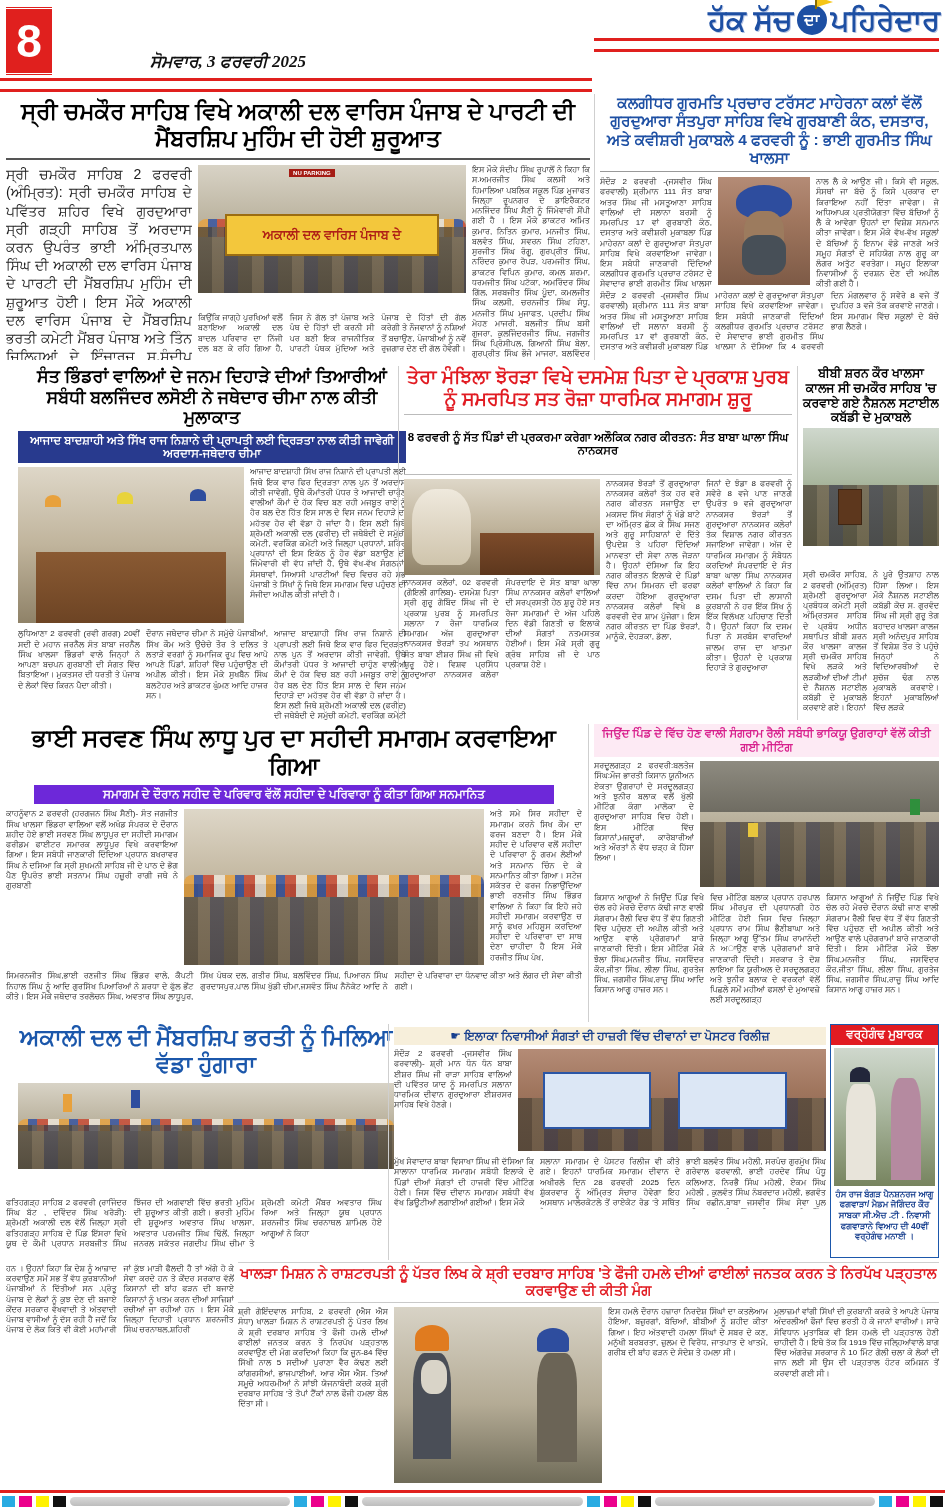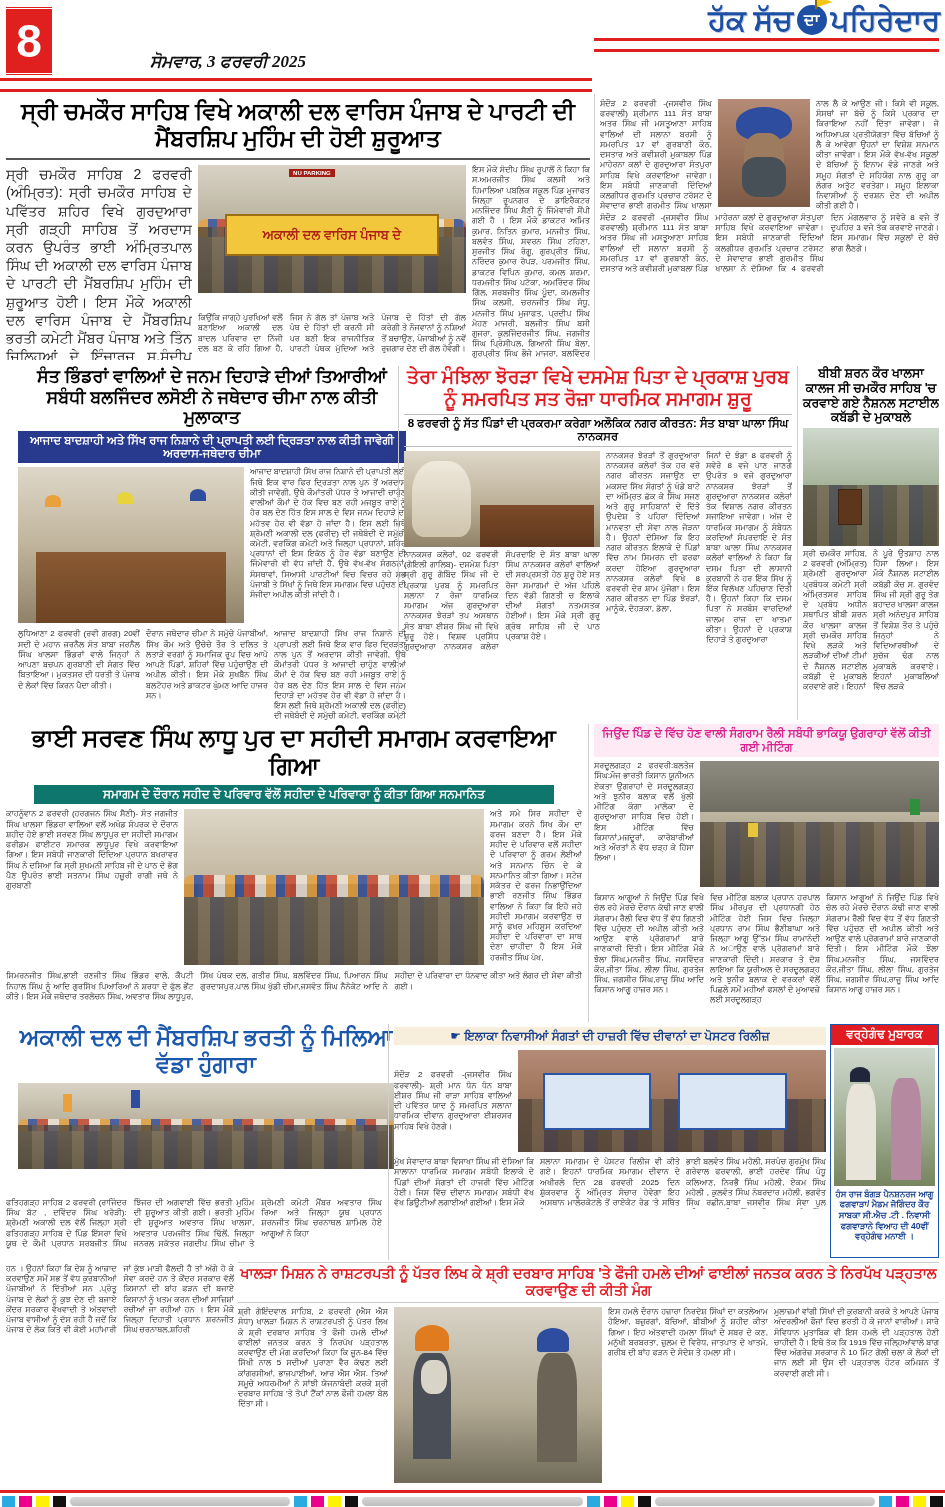--- a/index.html
+++ b/index.html
@@ -96,20 +96,21 @@
           <div class="banner">ਅਕਾਲੀ ਦਲ ਵਾਰਿਸ ਪੰਜਾਬ ਦੇ</div>
         </div>
         <div class="body-txt tiny cols3" style="margin-top:20px;height:62px;overflow:hidden;">ਕਿਉਂਕਿ ਜਾਗ੍ਹੇ ਪੁਰਖਿਆਂ ਵਲੋਂ ਬਣਾਇਆ ਅਕਾਲੀ ਦਲ ਬਾਦਲ ਪਰਿਵਾਰ ਦਾ ਨਿੱਜੀ ਦਲ ਬਣ ਕੇ ਰਹਿ ਗਿਆ ਹੈ, ਜਿਸ ਨੇ ਗੱਲ ਤਾਂ ਪੰਜਾਬ ਅਤੇ ਪੰਥ ਦੇ ਹਿੱਤਾਂ ਦੀ ਕਰਨੀ ਸੀ ਪਰ ਬਣੀ ਇਕ ਰਾਜਨੀਤਿਕ ਪਾਰਟੀ ਪੰਥਕ ਮੁੱਦਿਆ ਅਤੇ ਪੰਜਾਬ ਦੇ ਹਿੱਤਾਂ ਦੀ ਗੱਲ ਕਰੇਗੀ ਤੇ ਨੌਜਵਾਨਾਂ ਨੂੰ ਨਸ਼ਿਆਂ ਤੋਂ ਬਚਾਉਣ, ਪੰਜਾਬੀਆਂ ਨੂੰ ਨਵੇਂ ਰੁਜ਼ਗਾਰ ਦੇਣ ਦੀ ਗੱਲ ਹੋਵੇਗੀ।</div>
       </div>
       <div class="body-txt tiny" style="flex:1 1 auto;overflow:hidden;">ਇਸ ਮੌਕੇ ਸੰਦੀਪ ਸਿੰਘ ਰੂਪਾਲੋਂ ਨੇ ਕਿਹਾ ਕਿ ਸ.ਅਮਰਜੀਤ ਸਿੰਘ ਕਲਸੀ ਅਤੇ ਹਿਮਾਲਿਆ ਪਬਲਿਕ ਸਕੂਲ ਪਿੰਡ ਮੁਜਾਫਤ ਜਿਲ੍ਹਾ ਰੂਪਨਗਰ ਦੇ ਡਾਇਰੈਕਟਰ ਮਨਜਿੰਦਰ ਸਿੰਘ ਸੈਣੀ ਨੂੰ ਜਿੰਮੇਵਾਰੀ ਸੌਂਪੀ ਗਈ ਹੈ । ਇਸ ਮੌਕੇ ਡਾਕਟਰ ਅਮਿਤ ਕੁਮਾਰ, ਨਿਤਿਨ ਕੁਮਾਰ, ਮਨਜੀਤ ਸਿੰਘ, ਬਲਵੰਤ ਸਿੰਘ, ਸਵਰਨ ਸਿੰਘ ਟਹਿਣਾ, ਸੁਰਜੀਤ ਸਿੰਘ ਰੰਗੂ, ਗੁਰਪ੍ਰੀਤ ਸਿੰਘ, ਨਰਿੰਦਰ ਕੁਮਾਰ ਰੋਪੜ, ਪਰਮਜੀਤ ਸਿੰਘ, ਡਾਕਟਰ ਵਿਪਿਨ ਕੁਮਾਰ, ਕਮਲ ਸ਼ਰਮਾ, ਧਰਮਜੀਤ ਸਿੰਘ ਪਟੱਕਾ, ਅਮਰਿੰਦਰ ਸਿੰਘ ਗਿੱਲ, ਸਰਬਜੀਤ ਸਿੰਘ ਪੂੰਦਾ, ਕਮਲਜੀਤ ਸਿੰਘ ਕਲਸੀ, ਚਰਨਜੀਤ ਸਿੰਘ ਸੰਧੂ, ਮਨਜੀਤ ਸਿੰਘ ਮੁਜਾਫਤ, ਪ੍ਰਦੀਪ ਸਿੰਘ ਮੋਹਣ ਮਾਜਰੀ, ਬਲਜੀਤ ਸਿੰਘ ਬਸੀ ਗੁਜਰਾ, ਕੁਲਜਿੰਦਰਜੀਤ ਸਿੰਘ, ਜਗਜੀਤ ਸਿੰਘ ਪ੍ਰਿੰਸੀਪਲ, ਗਿਆਨੀ ਸਿੰਘ ਬੇਲਾ, ਗੁਰਪ੍ਰੀਤ ਸਿੰਘ ਭੌਜੇ ਮਾਜਰਾ, ਬਲਵਿੰਦਰ ਸਿੰਘ ਘੂਰ ਮਾਜਰਾ, ਸੁਖਵੀਰ ਸਿੰਘ ਫੌਜੀ, ਸਤਬਜੀਤ ਸਿੰਘ ਪ੍ਰਧਾਨ ਸਮਰਾਣਾ, ਗੁਰਿੰਦਰ ਪਾਲ ਸਿੰਘ, ਡਾਕਟਰ ਹਰਜਿੰਦਰ ਸਿੰਘ ਮਹਿਤਾ ਆਦਿ ਹਾਜ਼ਰ ਸਨ</div>
     </div>
 
   </div>
 
   <div class="art vline" style="left:594px;top:94px;width:345px;height:266px;padding-left:5px;">
+    <div class="hl" style="font-size:15.5px;color:#1d4fa3;border-bottom:1px solid #999;padding-bottom:4px;">ਕਲਗੀਧਰ ਗੁਰਮਤਿ ਪ੍ਰਚਾਰ ਟਰੱਸਟ ਮਾਹੇਰਨਾ ਕਲਾਂ ਵੱਲੋਂ ਗੁਰਦੁਆਰਾ ਸੰਤਪੁਰਾ ਸਾਹਿਬ ਵਿਖੇ ਗੁਰਬਾਣੀ ਕੰਠ, ਦਸਤਾਰ, ਅਤੇ ਕਵੀਸ਼ਰੀ ਮੁਕਾਬਲੇ 4 ਫਰਵਰੀ ਨੂੰ : ਭਾਈ ਗੁਰਮੀਤ ਸਿੰਘ ਖਾਲਸਾ</div>
     <div class="row" style="margin-top:5px;height:110px;">
       <div class="body-txt tiny" style="width:112px;flex:0 0 auto;overflow:hidden;">ਸੰਦੌੜ 2 ਫਰਵਰੀ -(ਜਸਵੀਰ ਸਿੰਘ ਫਰਵਾਲੀ) ਸ਼੍ਰੀਮਾਨ 111 ਸੰਤ ਬਾਬਾ ਅਤਰ ਸਿੰਘ ਜੀ ਮਸਤੂਆਣਾ ਸਾਹਿਬ ਵਾਲਿਆਂ ਦੀ ਸਲਾਨਾ ਬਰਸੀ ਨੂੰ ਸਮਰਪਿਤ 17 ਵਾਂ ਗੁਰਬਾਣੀ ਕੰਠ, ਦਸਤਾਰ ਅਤੇ ਕਵੀਸ਼ਰੀ ਮੁਕਾਬਲਾ ਪਿੰਡ ਮਾਹੇਰਨਾ ਕਲਾਂ ਦੇ ਗੁਰਦੁਆਰਾ ਸੰਤਪੁਰਾ ਸਾਹਿਬ ਵਿਖੇ ਕਰਵਾਇਆ ਜਾਵੇਗਾ। ਇਸ ਸਬੰਧੀ ਜਾਣਕਾਰੀ ਦਿੰਦਿਆਂ ਕਲਗੀਧਰ ਗੁਰਮਤਿ ਪ੍ਰਚਾਰ ਟਰੱਸਟ ਦੇ ਸੇਵਾਦਾਰ ਭਾਈ ਗੁਰਮੀਤ ਸਿੰਘ ਖਾਲਸਾ ਨੇ ਦੱਸਿਆ ਕਿ 4 ਫਰਵਰੀ ਦਿਨ ਮੰਗਲਵਾਰ ਨੂੰ ਸਵੇਰੇ 8 ਵਜੇ ਤੋਂ ਦੁਪਹਿਰ 3 ਵਜੇ ਤੱਕ ਕਰਵਾਏ ਜਾਣਗੇ। ਇਸ ਸਮਾਗਮ ਵਿੱਚ ਸਕੂਲਾਂ ਦੇ ਬੱਚੇ ਭਾਗ ਲੈਣਗੇ।</div>
       <div class="photo wall" style="width:92px;height:108px;flex:0 0 auto;">
         <div style="position:absolute;left:18px;top:8px;width:56px;height:34px;border-radius:50% 50% 42% 42%;background:#2e4d9e;"></div>
         <div style="position:absolute;left:26px;top:34px;width:40px;height:48px;border-radius:40% 40% 30% 30%;background:#9c7b5e;"></div>
         <div style="position:absolute;left:24px;top:58px;width:44px;height:40px;border-radius:35%;background:#474f57;"></div>
       </div>
       <div class="body-txt tiny" style="flex:1 1 auto;overflow:hidden;">ਨਾਲ ਲੈ ਕੇ ਆਉਣ ਜੀ। ਕਿਸੇ ਵੀ ਸਕੂਲ, ਸੰਸਥਾਂ ਜਾ ਬੱਚੇ ਨੂੰ ਕਿਸੇ ਪ੍ਰਕਾਰ ਦਾ ਕਿਰਾਇਆ ਨਹੀਂ ਦਿੱਤਾ ਜਾਵੇਗਾ। ਜੋ ਅਧਿਆਪਕ ਪ੍ਰਤੀਯੋਗਤਾ ਵਿੱਚ ਬੱਚਿਆਂ ਨੂੰ ਲੈ ਕੇ ਆਵੇਗਾ ਉਹਨਾਂ ਦਾ ਵਿਸ਼ੇਸ਼ ਸਨਮਾਨ ਕੀਤਾ ਜਾਵੇਗਾ। ਇਸ ਮੌਕੇ ਵੱਖ-ਵੱਖ ਸਕੂਲਾਂ ਦੇ ਬੱਚਿਆਂ ਨੂੰ ਇਨਾਮ ਵੰਡੇ ਜਾਣਗੇ ਅਤੇ ਸਮੂਹ ਸੰਗਤਾਂ ਦੇ ਸਹਿਯੋਗ ਨਾਲ ਗੁਰੂ ਕਾ ਲੰਗਰ ਅਤੁੱਟ ਵਰਤੇਗਾ। ਸਮੂਹ ਇਲਾਕਾ ਨਿਵਾਸੀਆਂ ਨੂੰ ਦਰਸ਼ਨ ਦੇਣ ਦੀ ਅਪੀਲ ਕੀਤੀ ਗਈ ਹੈ।</div>
     </div>
     <div class="body-txt tiny cols3" style="margin-top:4px;height:128px;overflow:hidden;">ਸੰਦੌੜ 2 ਫਰਵਰੀ -(ਜਸਵੀਰ ਸਿੰਘ ਫਰਵਾਲੀ) ਸ਼੍ਰੀਮਾਨ 111 ਸੰਤ ਬਾਬਾ ਅਤਰ ਸਿੰਘ ਜੀ ਮਸਤੂਆਣਾ ਸਾਹਿਬ ਵਾਲਿਆਂ ਦੀ ਸਲਾਨਾ ਬਰਸੀ ਨੂੰ ਸਮਰਪਿਤ 17 ਵਾਂ ਗੁਰਬਾਣੀ ਕੰਠ, ਦਸਤਾਰ ਅਤੇ ਕਵੀਸ਼ਰੀ ਮੁਕਾਬਲਾ ਪਿੰਡ ਮਾਹੇਰਨਾ ਕਲਾਂ ਦੇ ਗੁਰਦੁਆਰਾ ਸੰਤਪੁਰਾ ਸਾਹਿਬ ਵਿਖੇ ਕਰਵਾਇਆ ਜਾਵੇਗਾ। ਇਸ ਸਬੰਧੀ ਜਾਣਕਾਰੀ ਦਿੰਦਿਆਂ ਕਲਗੀਧਰ ਗੁਰਮਤਿ ਪ੍ਰਚਾਰ ਟਰੱਸਟ ਦੇ ਸੇਵਾਦਾਰ ਭਾਈ ਗੁਰਮੀਤ ਸਿੰਘ ਖਾਲਸਾ ਨੇ ਦੱਸਿਆ ਕਿ 4 ਫਰਵਰੀ ਦਿਨ ਮੰਗਲਵਾਰ ਨੂੰ ਸਵੇਰੇ 8 ਵਜੇ ਤੋਂ ਦੁਪਹਿਰ 3 ਵਜੇ ਤੱਕ ਕਰਵਾਏ ਜਾਣਗੇ। ਇਸ ਸਮਾਗਮ ਵਿੱਚ ਸਕੂਲਾਂ ਦੇ ਬੱਚੇ ਭਾਗ ਲੈਣਗੇ।</div>
@@ -129,49 +130,49 @@
     </div>
     <div class="row" style="margin-top:4px;height:120px;">
       <div class="body-txt tiny" style="width:122px;flex:0 0 auto;overflow:hidden;">ਲੁਧਿਆਣਾ 2 ਫਰਵਰੀ (ਰਵੀ ਗਰਗ) 20ਵੀਂ ਸਦੀ ਦੇ ਮਹਾਨ ਜਰਨੈਲ ਸੰਤ ਬਾਬਾ ਜਰਨੈਲ ਸਿੰਘ ਖਾਲਸਾ ਭਿੰਡਰਾਂ ਵਾਲੇ ਜਿਨ੍ਹਾਂ ਨੇ ਆਪਣਾ ਬਚਪਨ ਗੁਰਬਾਣੀ ਦੀ ਸੰਗਤ ਵਿੱਚ ਬਿਤਾਇਆ। ਮੁਕਤਸਰ ਦੀ ਧਰਤੀ ਤੇ ਪੰਜਾਬ ਦੇ ਲੋਕਾਂ ਵਿੱਚ ਕਿਰਨ ਪੈਦਾ ਕੀਤੀ।</div>
       <div class="body-txt tiny" style="width:122px;flex:0 0 auto;overflow:hidden;">ਦੌਰਾਨ ਜਥੇਦਾਰ ਚੀਮਾ ਨੇ ਸਮੁੱਚੇ ਪੰਜਾਬੀਆਂ, ਸਿੱਖ ਕੌਮ ਅਤੇ ਉਚੇਚੇ ਤੌਰ ਤੇ ਦਲਿਤ ਤੇ ਲਤਾੜੇ ਵਰਗਾਂ ਨੂੰ ਸਮਾਜਿਕ ਰੂਪ ਵਿਚ ਆਪੋ ਆਪਣੇ ਪਿੰਡਾਂ, ਸ਼ਹਿਰਾਂ ਵਿੱਚ ਪਹੁੰਚਾਉਣ ਦੀ ਅਪੀਲ ਕੀਤੀ। ਇਸ ਮੌਕੇ ਸੁਖਬੈਨ ਸਿੰਘ ਬਲਟੋਹਰ ਅਤੇ ਡਾਕਟਰ ਘੁੰਮਣ ਆਦਿ ਹਾਜਰ ਸਨ।</div>
       <div class="body-txt tiny" style="flex:1 1 auto;overflow:hidden;">ਆਜਾਦ ਬਾਦਸ਼ਾਹੀ ਸਿੱਖ ਰਾਜ ਨਿਸ਼ਾਨੇ ਦੀ ਪ੍ਰਾਪਤੀ ਲਈ ਜਿਥੇ ਇਕ ਵਾਰ ਫਿਰ ਦ੍ਰਿੜਤਾ ਨਾਲ ਪੁਨ ਤੋਂ ਅਰਦਾਸ ਕੀਤੀ ਜਾਵੇਗੀ, ਉਥੇ ਕੌਮਾਂਤਰੀ ਪੱਧਰ ਤੇ ਆਜਾਦੀ ਚਾਹੁੰਣ ਵਾਲੀਆਂ ਕੌਮਾਂ ਦੇ ਹੱਕ ਵਿਚ ਬਣ ਰਹੀ ਮਜਬੂਤ ਰਾਏ ਨੂੰ ਹੋਰ ਬਲ ਦੇਣ ਹਿੱਤ ਇਸ ਸਾਲ ਦੇ ਵਿਸ ਜਨਮ ਦਿਹਾੜੇ ਦਾ ਮਹੱਤਵ ਹੋਰ ਵੀ ਵੱਡਾ ਹੋ ਜਾਂਦਾ ਹੈ। ਇਸ ਲਈ ਜਿਥੇ ਸ਼੍ਰੋਮਣੀ ਅਕਾਲੀ ਦਲ (ਫਰੀਦ) ਦੀ ਜਥੇਬੰਦੀ ਦੇ ਸਮੁੱਚੀ ਕਮੇਟੀ, ਵਰਕਿੰਗ ਕਮੇਟੀ ਅਤੇ ਜਿਲ੍ਹਾ ਪ੍ਰਧਾਨਾਂ, ਸ਼ਹਿਰ ਪ੍ਰਧਾਨਾਂ ਦੀ ਇਸ ਇਕੱਠ ਨੂੰ ਹੋਰ ਵੱਡਾ ਬਣਾਉਣ ਦੀ ਜਿੰਮੇਵਾਰੀ ਵੀ ਵੱਧ ਜਾਂਦੀ ਹੈ, ਉਥੇ ਵੱਖ-ਵੱਖ ਸੰਗਠਨਾਂ, ਸੰਸਥਾਵਾਂ, ਸਿਆਸੀ ਪਾਰਟੀਆਂ ਵਿਚ ਵਿਚਰ ਰਹੇ ਸਭ ਪੰਜਾਬੀ ਤੇ ਸਿੱਖਾਂ ਨੂੰ ਜਿਥੇ ਇਸ ਸਮਾਗਮ ਵਿਚ ਪਹੁੰਚਣ ਦੀ ਸੰਜੀਦਾ ਅਪੀਲ ਕੀਤੀ ਜਾਂਦੀ ਹੈ।</div>
     </div>
   </div>
 
   <div class="art vline" style="left:398px;top:366px;width:394px;height:354px;padding-left:5px;">
     <div class="hl" style="font-size:19px;color:#e11b22;">ਤੇਰਾ ਮੰਝਿਲਾ ਝੋਰੜਾ ਵਿਖੇ ਦਸਮੇਸ਼ ਪਿਤਾ ਦੇ ਪ੍ਰਕਾਸ਼ ਪੁਰਬ ਨੂੰ ਸਮਰਪਿਤ ਸਤ ਰੋਜ਼ਾ ਧਾਰਮਿਕ ਸਮਾਗਮ ਸ਼ੁਰੂ</div>
-    <div class="hl" style="font-size:11.5px;margin-top:3px;border-top:1px solid #bbb;border-bottom:1px solid #bbb;padding:2px 0;">8 ਫਰਵਰੀ ਨੂੰ ਸੱਤ ਪਿੰਡਾਂ ਦੀ ਪ੍ਰਕਰਮਾ ਕਰੇਗਾ ਅਲੌਕਿਕ ਨਗਰ ਕੀਰਤਨ: ਸੰਤ ਬਾਬਾ ਘਾਲਾ ਸਿੰਘ ਨਾਨਕਸਰ</div>
+    <div class="hl" style="font-size:11.5px;margin-top:3px;border-top:1px solid #bbb;border-bottom:1px solid #bbb;padding:16px 0;">8 ਫਰਵਰੀ ਨੂੰ ਸੱਤ ਪਿੰਡਾਂ ਦੀ ਪ੍ਰਕਰਮਾ ਕਰੇਗਾ ਅਲੌਕਿਕ ਨਗਰ ਕੀਰਤਨ: ਸੰਤ ਬਾਬਾ ਘਾਲਾ ਸਿੰਘ ਨਾਨਕਸਰ</div>
     <div class="row" style="margin-top:4px;height:256px;">
       <div style="width:196px;flex:0 0 auto;">
         <div class="photo indoor" style="height:96px;">
           <div style="position:absolute;left:4%;top:10%;width:30%;height:80%;border-radius:40% 40% 20% 20%;background:linear-gradient(180deg,#efe9dd,#cfc4ac);"></div>
           <div style="position:absolute;right:3%;bottom:0;width:58%;height:44%;background:linear-gradient(180deg,#7d4b2a,#5d371d);"></div>
         </div>
         <div class="body-txt tiny cols2" style="margin-top:3px;height:152px;overflow:hidden;">ਨਾਨਕਸਰ ਕਲੇਰਾਂ, 02 ਫਰਵਰੀ (ਗੋਇਲੀ ਗਾਲਿਬ)- ਦਸਮੇਸ਼ ਪਿਤਾ ਸ੍ਰੀ ਗੁਰੂ ਗੋਬਿੰਦ ਸਿੰਘ ਜੀ ਦੇ ਪ੍ਰਕਾਸ਼ ਪੁਰਬ ਨੂੰ ਸਮਰਪਿਤ ਸਲਾਨਾ 7 ਰੋਜਾ ਧਾਰਮਿਕ ਸਮਾਗਮ ਅੱਜ ਗੁਰਦੁਆਰਾ ਨਾਨਕਸਰ ਝੋਰੜਾਂ ਤਪ ਅਸਥਾਨ ਸੰਤ ਬਾਬਾ ਈਸ਼ਰ ਸਿੰਘ ਜੀ ਵਿਖੇ ਸ਼ੁਰੂ ਹੋਏ। ਵਿਸ਼ਵ ਪ੍ਰਸਿੱਧ ਗੁਰਦੁਆਰਾ ਨਾਨਕਸਰ ਕਲੇਰਾ ਸੰਪਰਦਾਇ ਦੇ ਸੰਤ ਬਾਬਾ ਘਾਲਾ ਸਿੰਘ ਨਾਨਕਸਰ ਕਲੇਰਾਂ ਵਾਲਿਆਂ ਦੀ ਸਰਪ੍ਰਸਤੀ ਹੇਠ ਸ਼ੁਰੂ ਹੋਏ ਸਤ ਰੋਜਾ ਸਮਾਗਮਾਂ ਦੇ ਅੱਜ ਪਹਿਲੇ ਦਿਨ ਵੱਡੀ ਗਿਣਤੀ ਚ ਇਲਾਕੇ ਦੀਆਂ ਸੰਗਤਾਂ ਨਤਮਸਤਕ ਹੋਈਆਂ। ਇਸ ਮੌਕੇ ਸ੍ਰੀ ਗੁਰੂ ਗ੍ਰੰਥ ਸਾਹਿਬ ਜੀ ਦੇ ਪਾਠ ਪ੍ਰਕਾਸ਼ ਹੋਏ।</div>
       </div>
       <div class="body-txt tiny" style="width:94px;flex:0 0 auto;overflow:hidden;">ਨਾਨਕਸਰ ਝੋਰੜਾਂ ਤੋਂ ਗੁਰਦੁਆਰਾ ਨਾਨਕਸਰ ਕਲੇਰਾਂ ਤੱਕ ਹਰ ਵਰੇ ਨਗਰ ਕੀਰਤਨ ਸਜਾਉਣ ਦਾ ਮਕਸਦ ਸਿੱਖ ਸੰਗਤਾਂ ਨੂੰ ਖੰਡੇ ਬਾਟੇ ਦਾ ਅੰਮ੍ਰਿਤ ਛੱਕ ਕੇ ਸਿੰਘ ਸਜਣ ਅਤੇ ਗੁਰੂ ਸਾਹਿਬਾਨਾਂ ਦੇ ਦਿੱਤੇ ਉਪਦੇਸ਼ ਤੇ ਪਹਿਰਾ ਦਿੰਦਿਆਂ ਮਾਨਵਤਾ ਦੀ ਸੇਵਾ ਨਾਲ ਜੋੜਨਾ ਹੈ। ਉਹਨਾਂ ਦੱਸਿਆ ਕਿ ਇਹ ਨਗਰ ਕੀਰਤਨ ਇਲਾਕੇ ਦੇ ਪਿੰਡਾਂ ਵਿੱਚ ਨਾਮ ਸਿਮਰਨ ਦੀ ਫਰਫਾ ਕਰਦਾ ਹੋਇਆ ਗੁਰਦੁਆਰਾ ਨਾਨਕਸਰ ਕਲੇਰਾਂ ਵਿਖੇ 8 ਫਰਵਰੀ ਦੇਰ ਸ਼ਾਮ ਪੁੱਜੇਗਾ। ਇਸ ਨਗਰ ਕੀਰਤਨ ਦਾ ਪਿੰਡ ਝੋਰੜਾਂ, ਮਾਨੂੰਕੇ, ਦੋਹੜਕਾ, ਡੱਲਾ,</div>
       <div class="body-txt tiny" style="flex:1 1 auto;overflow:hidden;">ਜਿਨਾਂ ਦੇ ਝੰਡਾ 8 ਫਰਵਰੀ ਨੂੰ ਸਵੇਰੇ 8 ਵਜੇ ਪਾਣ ਜਾਣਗੇ ਉਪਰੰਤ 9 ਵਜੇ ਗੁਰਦੁਆਰਾ ਨਾਨਕਸਰ ਝੋਰੜਾਂ ਤੋਂ ਗੁਰਦੁਆਰਾ ਨਾਨਕਸਰ ਕਲੇਰਾਂ ਤੱਕ ਵਿਸ਼ਾਲ ਨਗਰ ਕੀਰਤਨ ਸਜਾਇਆ ਜਾਵੇਗਾ। ਅੱਜ ਦੇ ਧਾਰਮਿਕ ਸਮਾਗਮ ਨੂੰ ਸੰਬੋਧਨ ਕਰਦਿਆਂ ਸੰਪਰਦਾਇ ਦੇ ਸੰਤ ਬਾਬਾ ਘਾਲਾ ਸਿੰਘ ਨਾਨਕਸਰ ਕਲੇਰਾਂ ਵਾਲਿਆਂ ਨੇ ਕਿਹਾ ਕਿ ਦਸਮ ਪਿਤਾ ਦੀ ਲਾਸਾਨੀ ਕੁਰਬਾਨੀ ਨੇ ਹਰ ਇੱਕ ਸਿੱਖ ਨੂੰ ਇੱਕ ਵਿਲੱਖਣ ਪਹਿਚਾਣ ਦਿੱਤੀ ਹੈ। ਉਹਨਾਂ ਕਿਹਾ ਕਿ ਦਸਮ ਪਿਤਾ ਨੇ ਸਰਬੰਸ ਵਾਰਦਿਆਂ ਜਾਲਮ ਰਾਜ ਦਾ ਖਾਤਮਾ ਕੀਤਾ। ਉਹਨਾਂ ਦੇ ਪ੍ਰਕਾਸ਼ ਦਿਹਾੜੇ ਤੇ ਗੁਰਦੁਆਰਾ</div>
     </div>
   </div>
 
   <div class="art vline" style="left:797px;top:366px;width:142px;height:354px;padding-left:5px;">
     <div class="hl" style="font-size:12.5px;">ਬੀਬੀ ਸ਼ਰਨ ਕੌਰ ਖਾਲਸਾ ਕਾਲਜ ਸੀ ਚਮਕੌਰ ਸਾਹਿਬ 'ਚ ਕਰਵਾਏ ਗਏ ਨੈਸ਼ਨਲ ਸਟਾਈਲ ਕਬੱਡੀ ਦੇ ਮੁਕਾਬਲੇ</div>
     <div class="photo outdoor" style="height:118px;margin-top:3px;">
       <div class="crowd"></div>
       <div style="position:absolute;left:26%;bottom:18%;width:22px;height:34px;background:#5d371d;border:1px solid #3e2512;"></div>
     </div>
-    <div class="row" style="margin-top:3px;height:168px;">
+    <div class="row" style="margin-top:12px;height:168px;align-items:center;">
       <div class="body-txt tiny" style="width:64px;flex:0 0 auto;overflow:hidden;">ਸ੍ਰੀ ਚਮਕੌਰ ਸਾਹਿਬ, 2 ਫਰਵਰੀ (ਅੰਮ੍ਰਿਤ) ਸ਼੍ਰੋਮਣੀ ਗੁਰਦੁਆਰਾ ਪ੍ਰਬੰਧਕ ਕਮੇਟੀ ਸ੍ਰੀ ਅੰਮ੍ਰਿਤਸਰ ਸਾਹਿਬ ਦੇ ਪ੍ਰਬੰਧ ਅਧੀਨ ਸਥਾਪਿਤ ਬੀਬੀ ਸ਼ਰਨ ਕੌਰ ਖਾਲਸਾ ਕਾਲਜ ਸ੍ਰੀ ਚਮਕੌਰ ਸਾਹਿਬ ਵਿਖੇ ਲੜਕੇ ਅਤੇ ਲੜਕੀਆਂ ਦੀਆਂ ਟੀਮਾਂ ਦੇ ਨੈਸ਼ਨਲ ਸਟਾਈਲ ਕਬੱਡੀ ਦੇ ਮੁਕਾਬਲੇ ਕਰਵਾਏ ਗਏ। ਇਹਨਾਂ</div>
       <div class="body-txt tiny" style="flex:1 1 auto;overflow:hidden;">ਨੇ ਪੂਰੇ ਉਤਸ਼ਾਹ ਨਾਲ ਹਿੱਸਾ ਲਿਆ। ਇਸ ਮੌਕੇ ਨੈਸ਼ਨਲ ਸਟਾਈਲ ਕਬੱਡੀ ਕੋਚ ਸ. ਗੁਰਵੰਦ ਸਿੰਘ ਜੀ ਸ੍ਰੀ ਗੁਰੂ ਤੇਗ ਬਹਾਦਰ ਖਾਲਸਾ ਕਾਲਜ ਸ੍ਰੀ ਅਨੰਦਪੁਰ ਸਾਹਿਬ ਤੋਂ ਵਿਸ਼ੇਸ਼ ਤੌਰ ਤੇ ਪਹੁੰਚੇ ਜਿਨ੍ਹਾਂ ਨੇ ਵਿਦਿਆਰਥੀਆਂ ਦੇ ਸੁਚੱਜ ਢੰਗ ਨਾਲ ਮੁਕਾਬਲੇ ਕਰਵਾਏ। ਇਹਨਾਂ ਮੁਕਾਬਲਿਆਂ ਵਿੱਚ ਲੜਕੇ</div>
     </div>
   </div>
 
   <div class="art" style="left:6px;top:724px;width:576px;height:298px;">
     <div class="hl" style="font-size:24px;">ਭਾਈ ਸਰਵਣ ਸਿੰਘ ਲਾਧੂ ਪੁਰ ਦਾ ਸਹੀਦੀ ਸਮਾਗਮ ਕਰਵਾਇਆ ਗਿਆ</div>
-    <div class="subbar" style="background:#0f766e;margin:4px 28px 0 28px;font-size:12px;">ਸਮਾਗਮ ਦੇ ਦੌਰਾਨ ਸਹੀਦ ਦੇ ਪਰਿਵਾਰ ਵੱਲੋਂ ਸਹੀਦਾ ਦੇ ਪਰਿਵਾਰਾ ਨੂੰ ਕੀਤਾ ਗਿਆ ਸਨਮਾਨਿਤ</div>
+    <div class="subbar" style="background:#6d28d9;margin:4px 28px 0 28px;font-size:12px;">ਸਮਾਗਮ ਦੇ ਦੌਰਾਨ ਸਹੀਦ ਦੇ ਪਰਿਵਾਰ ਵੱਲੋਂ ਸਹੀਦਾ ਦੇ ਪਰਿਵਾਰਾ ਨੂੰ ਕੀਤਾ ਗਿਆ ਸਨਮਾਨਿਤ</div>
     <div class="row" style="margin-top:5px;height:158px;">
       <div class="body-txt tiny" style="width:172px;flex:0 0 auto;overflow:hidden;">ਕਾਹਨੂੰਵਾਨ 2 ਫਰਵਰੀ (ਹਰਗਜਨ ਸਿੰਘ ਸੈਣੀ)- ਸੰਤ ਜਗਜੀਤ ਸਿੰਘ ਖਾਲਸਾ ਭਿੰਡਰਾ ਵਾਲਿਆ ਵਲੋਂ ਅਖੰਡ ਸੰਪਰਕ ਦੇ ਦੌਰਾਨ ਸ਼ਹੀਦ ਹੋਏ ਭਾਈ ਸਰਵਣ ਸਿੰਘ ਲਾਧੂਪੁਰ ਦਾ ਸਹੀਦੀ ਸਮਾਗਮ ਫਰੀਡਮ ਫਾਈਟਰ ਸਮਾਰਕ ਲਾਧੂਪੁਰ ਵਿਖੇ ਕਰਵਾਇਆ ਗਿਆ। ਇਸ ਸਬੰਧੀ ਜਾਣਕਾਰੀ ਦਿੰਦਿਆ ਪ੍ਰਧਾਨ ਬਖਰਾਵਰ ਸਿੰਘ ਨੇ ਦਸਿਆ ਕਿ ਸ੍ਰੀ ਸੁਖਮਨੀ ਸਾਹਿਬ ਜੀ ਦੇ ਪਾਠ ਦੇ ਭੋਗ ਪੈਣ ਉਪਰੰਤ ਭਾਈ ਸਤਨਾਮ ਸਿੰਘ ਹਜ਼ੂਰੀ ਰਾਗੀ ਜਥੇ ਨੇ ਗੁਰਬਾਣੀ</div>
       <div class="photo indoor" style="width:300px;height:156px;flex:0 0 auto;">
         <div class="crowd"></div>
         <div class="turbans"></div>
       </div>
       <div class="body-txt tiny" style="flex:1 1 auto;overflow:hidden;">ਅਤੇ ਸਮੇ ਸਿਰ ਸਹੀਦਾ ਦੇ ਸਮਾਗਮ ਕਰਨੇ ਸਿਖ ਕੌਮ ਦਾ ਫਰਜ ਬਣਦਾ ਹੈ। ਇਸ ਮੌਕੇ ਸਹੀਦ ਦੇ ਪਰਿਵਾਰ ਵਲੋਂ ਸਹੀਦਾ ਦੇ ਪਰਿਵਾਰਾ ਨੂੰ ਗਰਮ ਲੋਈਆਂ ਅਤੇ ਸਨਮਾਨ ਚਿੰਨ ਦੇ ਕੇ ਸਨਮਾਨਿਤ ਕੀਤਾ ਗਿਆ। ਸਟੇਜ ਸਕੱਤਰ ਦੇ ਫਰਜ ਨਿਭਾਉਂਦਿਆ ਭਾਈ ਰਣਜੀਤ ਸਿੰਘ ਭਿੰਡਰ ਵਾਲਿਆ ਨੇ ਕਿਹਾ ਕਿ ਇਹੋ ਜਹੇ ਸਹੀਦੀ ਸਮਾਗਮ ਕਰਵਾਉਣ ਚ ਸਾਨੂੰ ਫਖਰ ਮਹਿਸੂਸ ਕਰਦਿਆ ਸਹੀਦਾ ਦੇ ਪਰਿਵਾਰਾ ਦਾ ਸਾਥ ਦੇਣਾ ਚਾਹੀਦਾ ਹੈ ਇਸ ਮੌਕੇ ਹਰਜੀਤ ਸਿੰਘ ਪੰਖ,</div>
     </div>
     <div class="body-txt tiny cols3" style="margin-top:4px;height:66px;overflow:hidden;">ਸਿਮਰਨਜੀਤ ਸਿੰਘ,ਭਾਈ ਰਣਜੀਤ ਸਿੰਘ ਭਿੰਡਰ ਵਾਲੇ, ਕੈਪਟੀ ਨਿਹਾਲ ਸਿੰਘ ਨੂੰ ਆਦਿ ਗੁਰਸਿੱਖ ਪਿਆਰਿਆਂ ਨੇ ਸ਼ਰਧਾ ਦੇ ਫੁੱਲ ਭੇਂਟ ਕੀਤੇ। ਇਸ ਮੌਕੇ ਜਥੇਦਾਰ ਤਰਲੋਚਨ ਸਿੰਘ, ਅਵਤਾਰ ਸਿੰਘ ਲਾਧੂਪੁਰ, ਸਿੱਖ ਪੰਥਕ ਦਲ, ਗਤੀਰ ਸਿੰਘ, ਬਲਵਿੰਦਰ ਸਿੰਘ, ਪਿਆਰਨ ਸਿੰਘ ਗੁਰਦਾਸਪੁਰ,ਪਾਲ ਸਿੰਘ ਖੁੱਡੀ ਚੀਮਾ,ਜਸਵੰਤ ਸਿੰਘ ਨੈਨੋਕੋਟ ਆਦਿ ਨੇ ਸਹੀਦਾ ਦੇ ਪਰਿਵਾਰਾ ਦਾ ਧੰਨਵਾਦ ਕੀਤਾ ਅਤੇ ਲੰਗਰ ਦੀ ਸੇਵਾ ਕੀਤੀ ਗਈ।</div>
   </div>
@@ -201,21 +202,21 @@
       <div class="crowd"></div>
       <div style="position:absolute;left:12%;top:12%;width:9px;height:18px;background:#e8a13c;"></div>
       <div style="position:absolute;left:30%;top:8%;width:9px;height:18px;background:#2e4d9e;"></div>
     </div>
   </div>
   <div class="art body-txt tiny cols3" style="left:6px;top:1198px;width:376px;height:60px;">ਫਤਿਹਗੜ੍ਹ ਸਾਹਿਬ 2 ਫਰਵਰੀ (ਰਾਜਿੰਦਰ ਸਿੰਘ ਬੱਟ , ਦਵਿੰਦਰ ਸਿੰਘ ਖਰੋੜੀ): ਸ਼੍ਰੋਮਣੀ ਅਕਾਲੀ ਦਲ ਵੱਲੋਂ ਜਿਲ੍ਹਾ ਸ੍ਰੀ ਫਤਿਹਗੜ੍ਹ ਸਾਹਿਬ ਦੇ ਪਿੰਡ ਇੱਸਰਾ ਵਿਖੇ ਯੂਥ ਦੇ ਕੌਮੀ ਪ੍ਰਧਾਨ ਸਰਬਜੀਤ ਸਿੰਘ ਝਿੰਜਰ ਦੀ ਅਗਵਾਈ ਵਿੱਚ ਭਰਤੀ ਮੁਹਿੰਮ ਦੀ ਸ਼ੁਰੂਆਤ ਕੀਤੀ ਗਈ। ਭਰਤੀ ਮੁਹਿੰਮ ਦੀ ਸ਼ੁਰੂਆਤ ਅਵਤਾਰ ਸਿੰਘ ਖਾਲਸਾ, ਅਵਤਾਰ ਪਰਮਜੀਤ ਸਿੰਘ ਢਿੱਲੋਂ, ਜਿਲ੍ਹਾ ਜਨਰਲ ਸਕੱਤਰ ਜਗਦੀਪ ਸਿੰਘ ਚੀਮਾ ਤੇ ਸ਼੍ਰੋਮਣੀ ਕਮੇਟੀ ਮੈਂਬਰ ਅਵਤਾਰ ਸਿੰਘ ਰਿਆ ਅਤੇ ਜਿਲ੍ਹਾ ਯੂਥ ਪ੍ਰਧਾਨ ਸ਼ਰਨਜੀਤ ਸਿੰਘ ਚਰਨਾਥਲ ਸ਼ਾਮਿਲ ਹੋਏ ਆਗੂਆਂ ਨੇ ਕਿਹਾ</div>
   <div class="art body-txt tiny cols2" style="left:6px;top:1264px;width:228px;height:230px;">ਹਨ । ਉਹਨਾਂ ਕਿਹਾ ਕਿ ਦੇਸ਼ ਨੂੰ ਆਜ਼ਾਦ ਕਰਵਾਉਣ ਸਮੇਂ ਸਭ ਤੋਂ ਵੱਧ ਕੁਰਬਾਨੀਆਂ ਪੰਜਾਬੀਆਂ ਨੇ ਦਿੱਤੀਆਂ ਸਨ ,ਪ੍ਰੰਤੂ ਪੰਜਾਬ ਦੇ ਲੋਕਾਂ ਨੂੰ ਕੁਝ ਦੇਣ ਦੀ ਬਜਾਏ ਕੇਂਦਰ ਸਰਕਾਰ ਵੱਖਵਾਦੀ ਤੇ ਅੱਤਵਾਦੀ ਪੰਜਾਬ ਵਾਸੀਆਂ ਨੂੰ ਦੱਸ ਰਹੀ ਹੈ ਜਦੋਂ ਕਿ ਪੰਜਾਬ ਦੇ ਲੋਕ ਕਿਤੇ ਵੀ ਕੋਈ ਮਹਾਂਮਾਰੀ ਜਾਂ ਕੁੱਝ ਮਾੜੀ ਫੈਲਦੀ ਹੈ ਤਾਂ ਅੱਗੇ ਹੋ ਕੇ ਸੇਵਾ ਕਰਦੇ ਹਨ ਤੇ ਕੇਂਦਰ ਸਰਕਾਰ ਵੱਲੋਂ ਕਿਸਾਨਾਂ ਦੀ ਬਾਂਹ ਫੜਨ ਦੀ ਬਜਾਏ ਕਿਸਾਨਾਂ ਨੂੰ ਖਤਮ ਕਰਨ ਦੀਆਂ ਸਾਜ਼ਿਸ਼ਾਂ ਰਚੀਆਂ ਜਾ ਰਹੀਆਂ ਹਨ । ਇਸ ਮੌਕੇ ਜਿਲ੍ਹਾ ਦਿਹਾਤੀ ਪ੍ਰਧਾਨ ਸ਼ਰਨਜੀਤ ਸਿੰਘ ਚਰਨਾਥਲ,ਸ਼ਹਿਰੀ</div>
 
   <div class="art vline" style="left:388px;top:1024px;width:438px;height:236px;padding-left:5px;">
     <div class="hl" style="font-size:12px;color:#173f8e;background:#f7efdb;margin-top:3px;padding:2px 0;">☛ ਇਲਾਕਾ ਨਿਵਾਸੀਆਂ ਸੰਗਤਾਂ ਦੀ ਹਾਜ਼ਰੀ ਵਿੱਚ ਦੀਵਾਨਾਂ ਦਾ ਪੋਸਟਰ ਰਿਲੀਜ਼</div>
-    <div class="row" style="margin-top:4px;height:104px;align-items:center;">
+    <div class="row" style="margin-top:4px;height:104px;">
       <div class="body-txt tiny" style="width:118px;flex:0 0 auto;overflow:hidden;">ਸੰਦੌੜ 2 ਫਰਵਰੀ -(ਜਸਵੀਰ ਸਿੰਘ ਫਰਵਾਲੀ)- ਸ਼੍ਰੀ ਮਾਨ ਧੰਨ ਧੰਨ ਬਾਬਾ ਈਸ਼ਰ ਸਿੰਘ ਜੀ ਰਾੜਾ ਸਾਹਿਬ ਵਾਲਿਆਂ ਦੀ ਪਵਿੱਤਰ ਯਾਦ ਨੂੰ ਸਮਰਪਿਤ ਸਲਾਨਾ ਧਾਰਮਿਕ ਦੀਵਾਨ ਗੁਰਦੁਆਰਾ ਈਸ਼ਰਸਰ ਸਾਹਿਬ ਵਿਖੇ ਹੋਣਗੇ।</div>
       <div class="photo wall" style="flex:1 1 auto;height:102px;">
         <div class="crowd"></div>
         <div style="position:absolute;left:8%;top:22%;width:34%;height:52%;background:#dce7f5;border:2px solid #2b56a5;"></div>
         <div style="position:absolute;left:52%;top:22%;width:34%;height:52%;background:#dce7f5;border:2px solid #2b56a5;"></div>
       </div>
     </div>
     <div class="row" style="margin-top:4px;height:52px;">
       <div class="body-txt tiny" style="width:140px;flex:0 0 auto;overflow:hidden;">ਮੁੱਖ ਸੇਵਾਦਾਰ ਬਾਬਾ ਵਿਸਾਖਾ ਸਿੰਘ ਜੀ ਦੱਸਿਆ ਕਿ ਸਾਲਾਨਾ ਧਾਰਮਿਕ ਸਮਾਗਮ ਸਬੰਧੀ ਇਲਾਕੇ ਦੇ ਪਿੰਡਾਂ ਦੀਆਂ ਸੰਗਤਾਂ ਦੀ ਹਾਜਰੀ ਵਿੱਚ ਮੀਟਿੰਗ ਹੋਈ। ਜਿਸ ਵਿੱਚ ਦੀਵਾਨ ਸਮਾਗਮ ਸਬੰਧੀ ਵੱਖ ਵੱਖ ਡਿਊਟੀਆਂ ਲਗਾਈਆਂ ਗਈਆਂ। ਇਸ ਮੌਕੇ</div>
       <div class="body-txt tiny" style="width:140px;flex:0 0 auto;overflow:hidden;">ਸਲਾਨਾ ਸਮਾਗਮ ਦੇ ਪੋਸਟਰ ਰਿਲੀਜ ਵੀ ਕੀਤੇ ਗਏ। ਇਹਨਾਂ ਧਾਰਮਿਕ ਸਮਾਗਮ ਦੀਵਾਨ ਦੇ ਅਖੀਰਲੇ ਦਿਨ 28 ਫਰਵਰੀ 2025 ਦਿਨ ਸ਼ੁੱਕਰਵਾਰ ਨੂੰ ਅੰਮ੍ਰਿਤ ਸੰਚਾਰ ਹੋਵੇਗਾ ਇਹ ਅਸਥਾਨ ਮਾਲੇਰਕੋਟਲੇ ਤੋਂ ਰਾਏਕੋਟ ਰੋਡ 'ਤੇ ਸਥਿੱਤ ਹੈ।ਹਰ</div>

